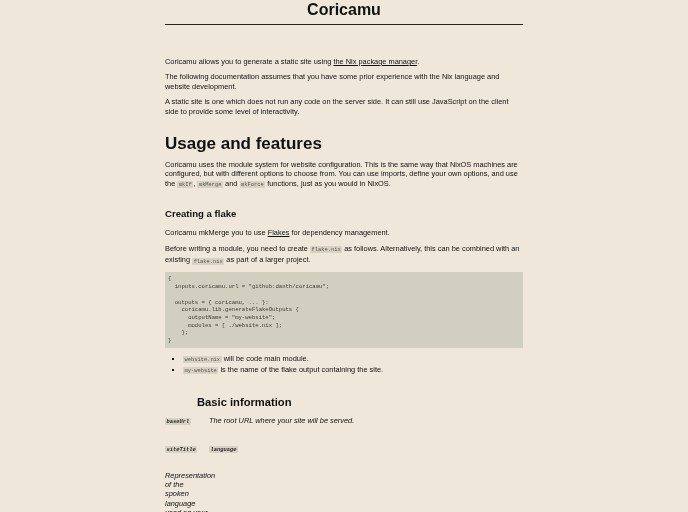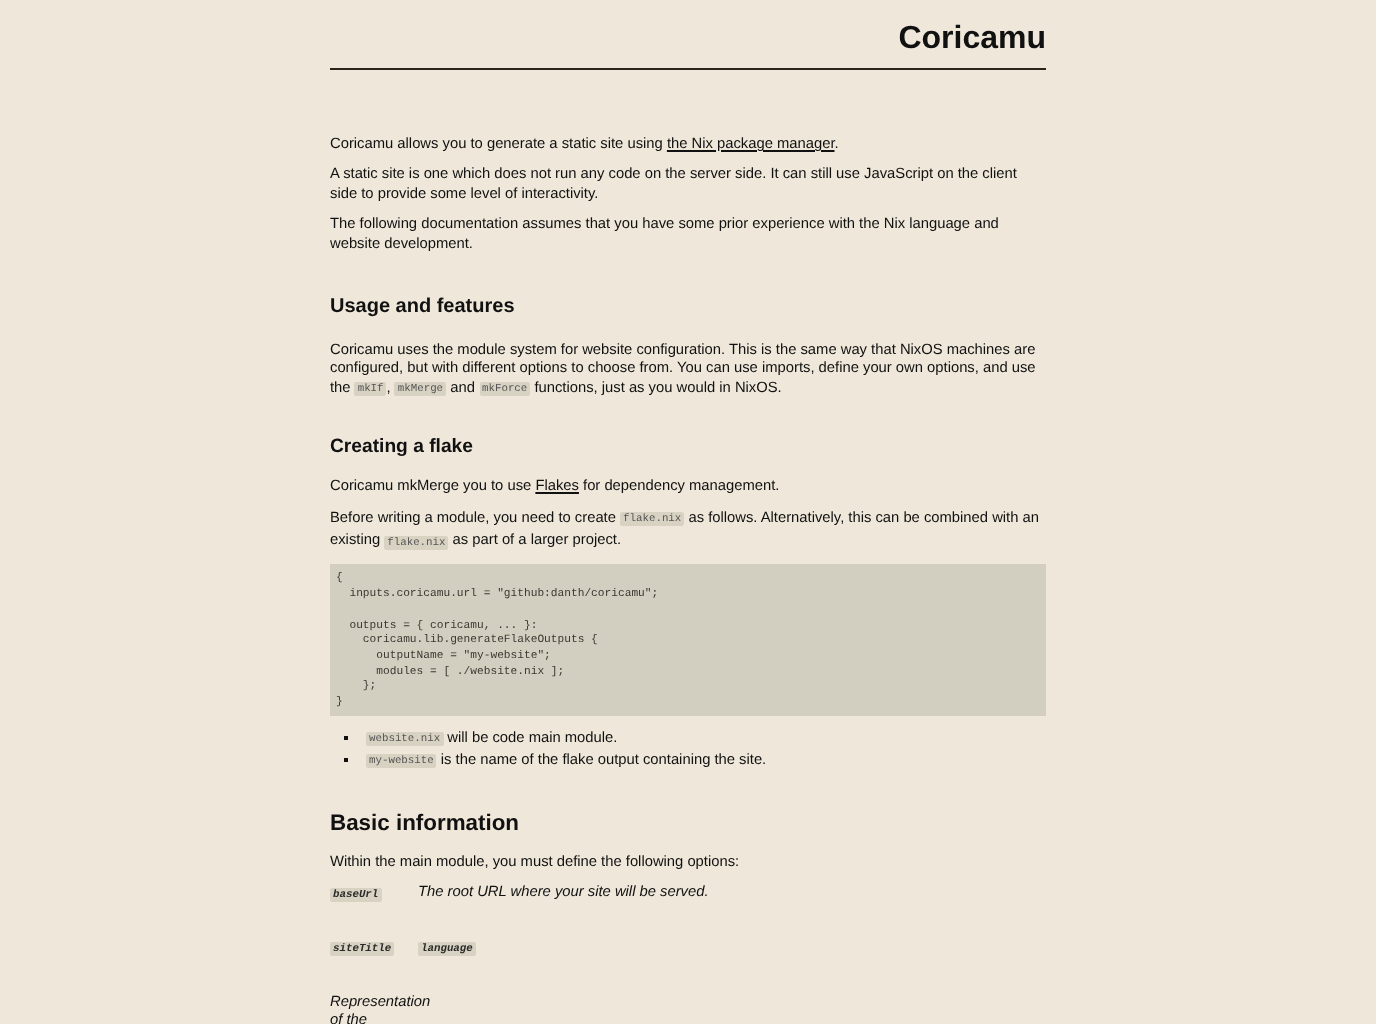--- a/index.html
+++ b/index.html
@@ -15,22 +15,22 @@
       color: #111111;
       font-size: 7.4px;
       line-height: 9.4px;
     }
     .page {
       position: relative;
       width: 358px;
       margin-left: 165px;
     }
     header {
-      text-align: right;
-      padding-top: 10px;
+      text-align: center;
+      padding-top: 0;
       border-bottom: 1.4px solid #2a2519;
       padding-bottom: 4px;
     }
     header h1 {
       margin: 0;
       font-size: 16px;
       line-height: 20px;
       font-weight: bold;
     }
     header nav {
@@ -40,21 +40,21 @@
     }
     a {
       color: #111111;
       text-decoration: underline;
     }
     p {
       margin: 0 0 6px 0;
     }
     .intro { margin-top: 32px; }
     h2 {
-      font-size: 10px;
+      font-size: 17px;
       line-height: 14px;
       margin: 21px 0 9px 0;
       font-weight: bold;
     }
     h3 {
       font-size: 9.6px;
       line-height: 12px;
       margin: 18px 0 8px 0;
       font-weight: bold;
     }
@@ -98,22 +98,22 @@
 </head>
 <body>
 
 <div class="page">
   <header>
     <h1>Coricamu</h1>
   </header>
 
   <main>
     <p class="intro"><span>Coricamu allows you to generate a static site using </span><a href="#">the Nix package manager</a><span>.</span></p>
+    <p>The following documentation assumes that you have some prior experience with the Nix language and website development.</p>
     <p>A static site is one which does not run any code on the server side. It can still use JavaScript on the client side to provide some level of interactivity.</p>
-    <p>The following documentation assumes that you have some prior experience with the Nix language and website development.</p>
 
     <h2>Usage and features</h2>
     <p><span>Coricamu uses the module system for website configuration. This is the same way that NixOS machines are configured, but with different options to choose from. You can use imports, define your own options, and use the </span><code>mkIf</code><span>, </span><code>mkMerge</code><span> and </span><code>mkForce</code><span> functions, just as you would in NixOS.</span></p>
 
     <h3>Creating a flake</h3>
     <p><span>Coricamu mkMerge you to use </span><a href="#">Flakes</a><span> for dependency management.</span></p>
     <p><span>Before writing a module, you need to create </span><code>flake.nix</code><span> as follows. Alternatively, this can be combined with an existing </span><code>flake.nix</code><span> as part of a larger project.</span></p>
     <pre>{
   inputs.coricamu.url = "github:danth/coricamu";
 
@@ -121,22 +121,21 @@
     coricamu.lib.generateFlakeOutputs {
       outputName = "my-website";
       modules = [ ./website.nix ];
     };
 }</pre>
     <ul>
       <li><code>website.nix</code><span> will be code main module.</span></li>
       <li><code>my-website</code><span> is the name of the flake output containing the site.</span></li>
     </ul>
 
-    <h3 style="font-size:11.2px;margin-top:20px;">Basic information</h3>
-    <p>Within the main module, you must define the following options:</p>
+    <h3 style="font-size:11.2px;margin-top:20px;margin-left:32px;">Basic information</h3>
     <dl class="opts">
       <dt><code>baseUrl</code></dt>
       <dd>The root URL where your site will be served.</dd>
       <dt><code>siteTitle</code></dt>
       <dt><code>language</code></dt>
       <dd><span>Representation of the spoken language used on your website, for example </span><code>en-US</code><span> for English, or </span><code>de</code><span> for German.</span></dd>
     </dl>
     <p style="margin-top:8px;">Here's an outputs:</p>
 
   </main>

